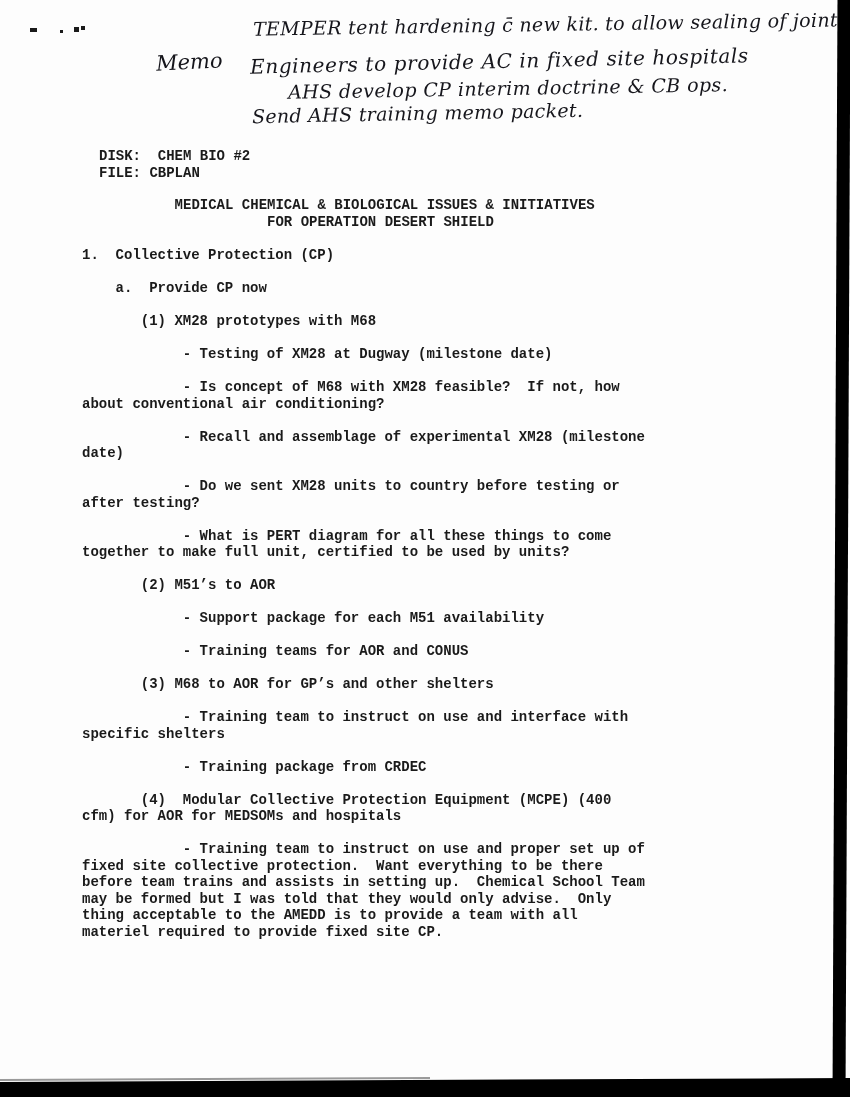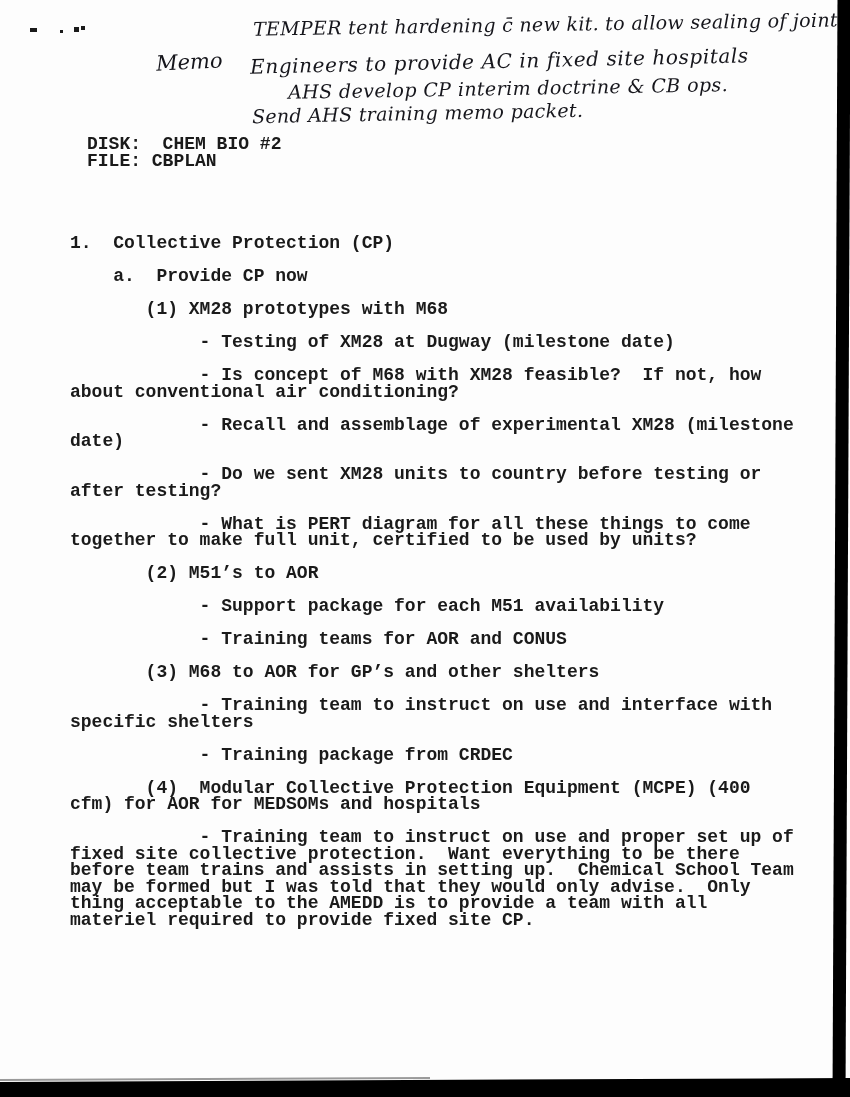--- a/index.html
+++ b/index.html
@@ -6,23 +6,23 @@
   .page {
     position: relative;
     width: 850px;
     height: 1097px;
     background: #fdfdfd;
     overflow: hidden;
   }
   
   .mono {
     position: absolute;
-    margin: 4px;
+    margin: 16px;
     font-family: "Liberation Mono", "DejaVu Sans Mono", monospace;
-    font-size: 18px;
+    font-size: 14px;
     font-weight: 700;
     line-height: 16.5px;
     white-space: pre;
     color: #1a1a1a;
     letter-spacing: 0;
   }
   #hdr  { left: 83px; top: 132px; }
   #ttl  { left: 83px; top: 181px; }
   #bodytext { left: 66px; top: 231px; }
 
@@ -68,20 +68,22 @@
 <div class="page">
 
   <div class="hw" id="hw1">TEMPER tent hardening c̄ new kit. to allow sealing of joints</div>
   <div class="hw" id="memo">Memo</div>
   <div class="hw" id="hw2">Engineers to provide AC in fixed site hospitals</div>
   <div class="hw" id="hw3">AHS develop CP interim doctrine &amp; CB ops.</div>
   <div class="hw" id="hw4">Send AHS training memo packet.</div>
 
   <pre class="mono" id="hdr">DISK:  CHEM BIO #2
 FILE: CBPLAN</pre>
+  <pre class="mono" id="ttl">         MEDICAL CHEMICAL &amp; BIOLOGICAL ISSUES &amp; INITIATIVES
+                    FOR OPERATION DESERT SHIELD</pre>
   <pre class="mono" id="bodytext">1.  Collective Protection (CP)
 
     a.  Provide CP now
 
        (1) XM28 prototypes with M68
 
             - Testing of XM28 at Dugway (milestone date)
 
             - Is concept of M68 with XM28 feasible?  If not, how
 about conventional air conditioning?

